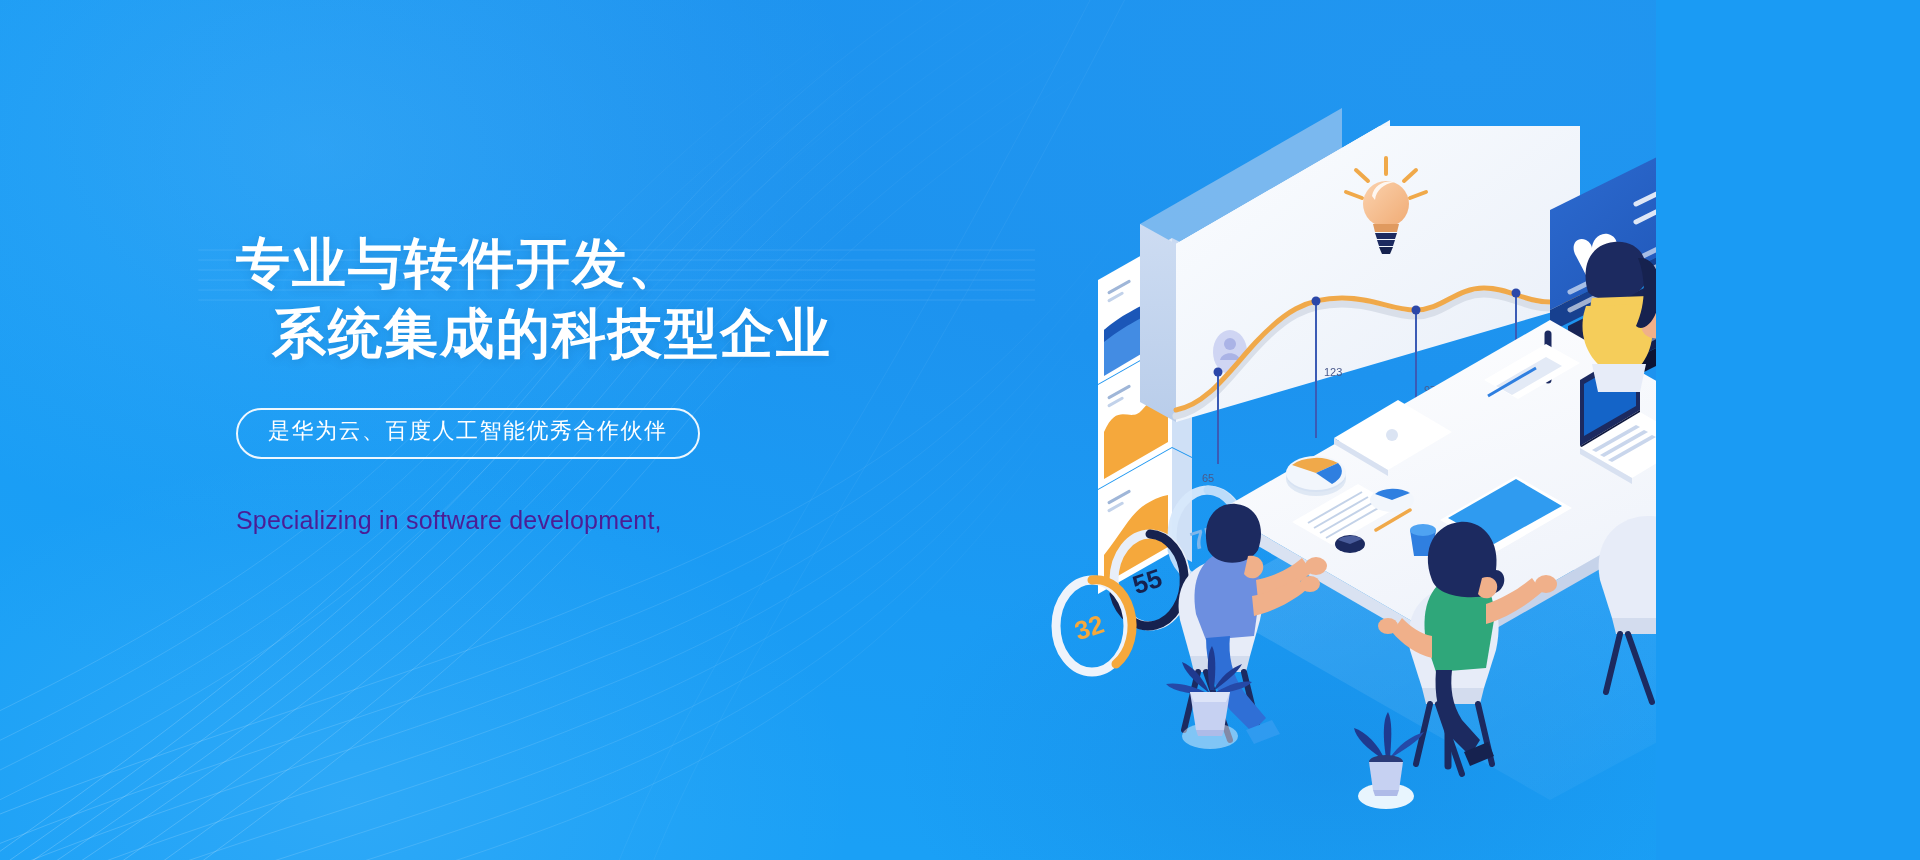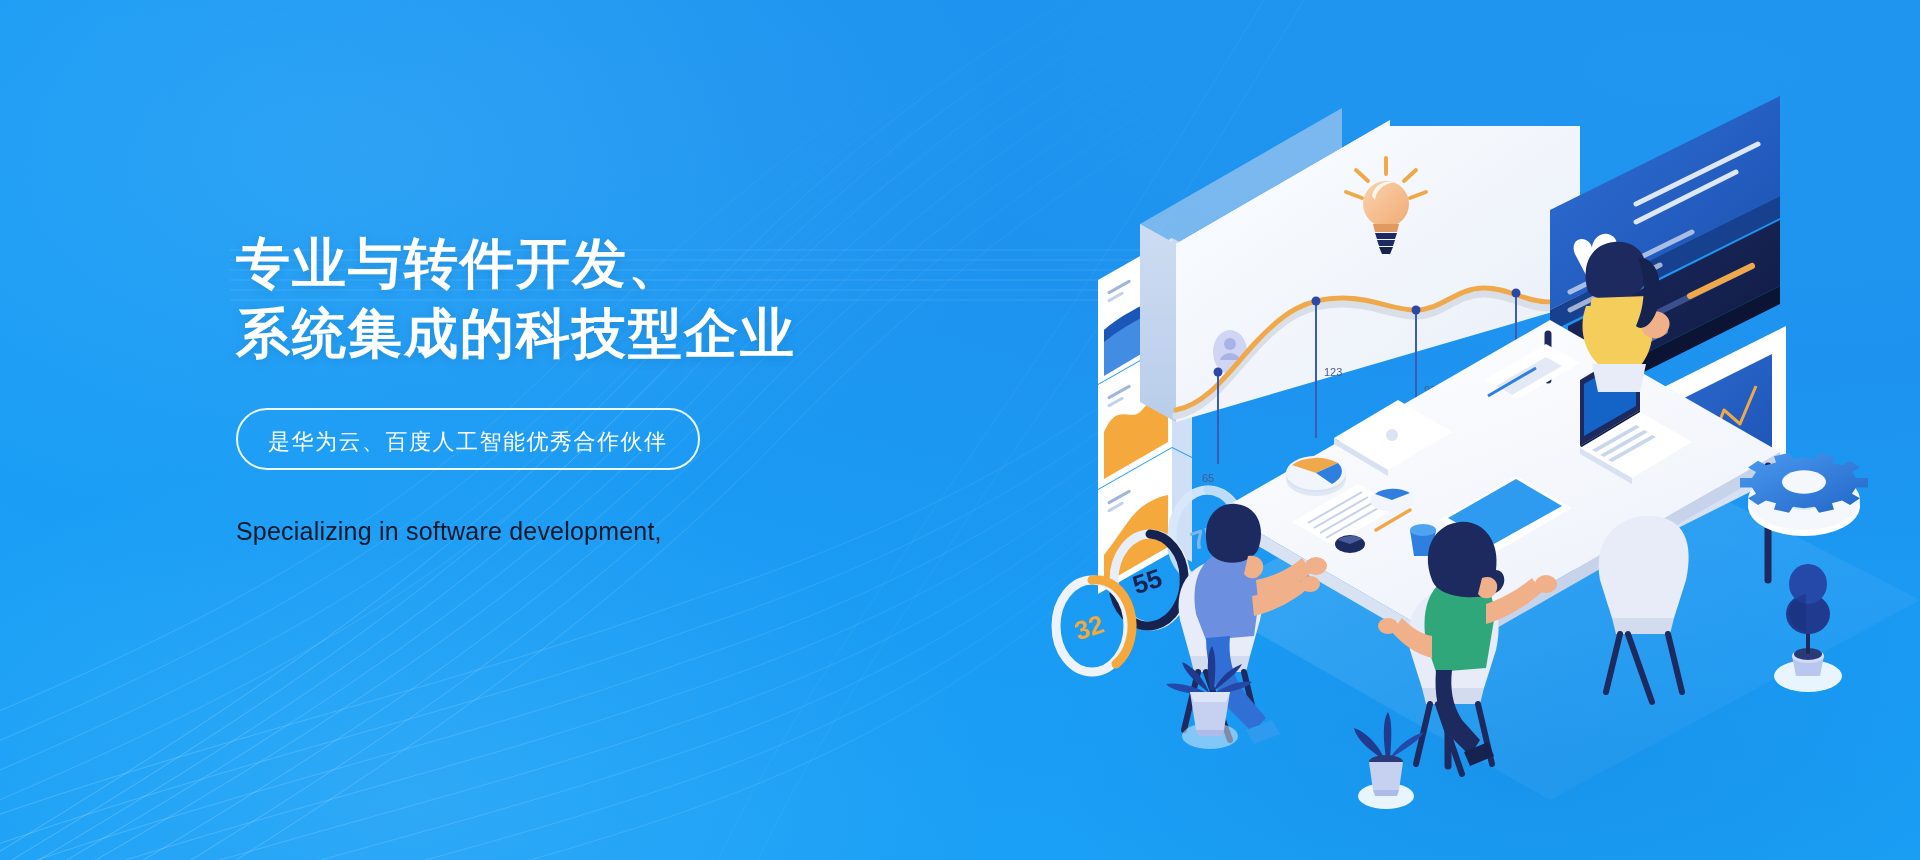--- a/index.html
+++ b/index.html
@@ -1,21 +1,21 @@
 <!DOCTYPE html>
 <html><head>
 <meta charset="utf-8">
 <style>
   html,body{margin:0;padding:0;}
   body{
     width:1920px;height:860px;overflow:hidden;
     font-family:"Liberation Sans","DejaVu Sans",sans-serif;
     background:#1a9bf4;
   }
-  #stage{position:relative;width:1920px;height:860px;overflow:hidden;}
+  #stage{position:relative;width:1656px;height:860px;overflow:hidden;}
 
   
   .bg-base{
     position:absolute;inset:0;
     background:
       radial-gradient(120% 95% at 88% 8%, #2196f0 0%, #1d93ef 38%, #1a9bf4 72%, #1aa0f6 100%),
       linear-gradient(110deg,#1a9cf5 0%,#1b96f1 48%,#2090ec 100%);
   }
   .bg-glow-tl{
     position:absolute;left:-16%;top:-30%;width:70%;height:95%;
@@ -32,29 +32,29 @@
   .bg-waves{position:absolute;inset:0;}
   .bg-waves svg{display:block;width:100%;height:100%;}
 
   
   .copy{position:absolute;left:236px;top:228px;width:880px;}
   .headline{
     font-size:54px;line-height:1.30;font-weight:700;color:#ffffff;
     letter-spacing:2px;margin:0;white-space:nowrap;
     text-shadow:0 2px 10px rgba(10,70,130,.18);
   }
-  .headline .hl2{display:block;}
+  .headline .hl2{display:block;margin-left:36px;}
   .pill{
     display:inline-block;margin-top:40px;
-    padding:21px 30px 15px;border:2px solid rgba(255,255,255,.92);
+    padding:10px 30px 15px;border:2px solid rgba(255,255,255,.92);
     border-radius:40px;color:#ffffff;font-size:22px;letter-spacing:1.5px;
     line-height:1;white-space:nowrap;
   }
   .sub{
-    margin-top:44px;color:#0f172a;font-size:25px;line-height:1.42;
+    margin-top:44px;color:#4c1d95;font-size:25px;line-height:1.42;
     letter-spacing:.2px;font-weight:400;
   }
   .sub span{display:block;white-space:nowrap;}
 
   
   .illo{position:absolute;left:1080px;top:80px;width:840px;height:700px;}
   .illo svg{display:block;width:840px;height:700px;overflow:visible;}
   .lbl{font-family:"Liberation Sans",sans-serif;font-size:11px;fill:#4a5a8c;}
   .gauge-txt{font-family:"Liberation Sans",sans-serif;font-weight:700;}
 </style>

